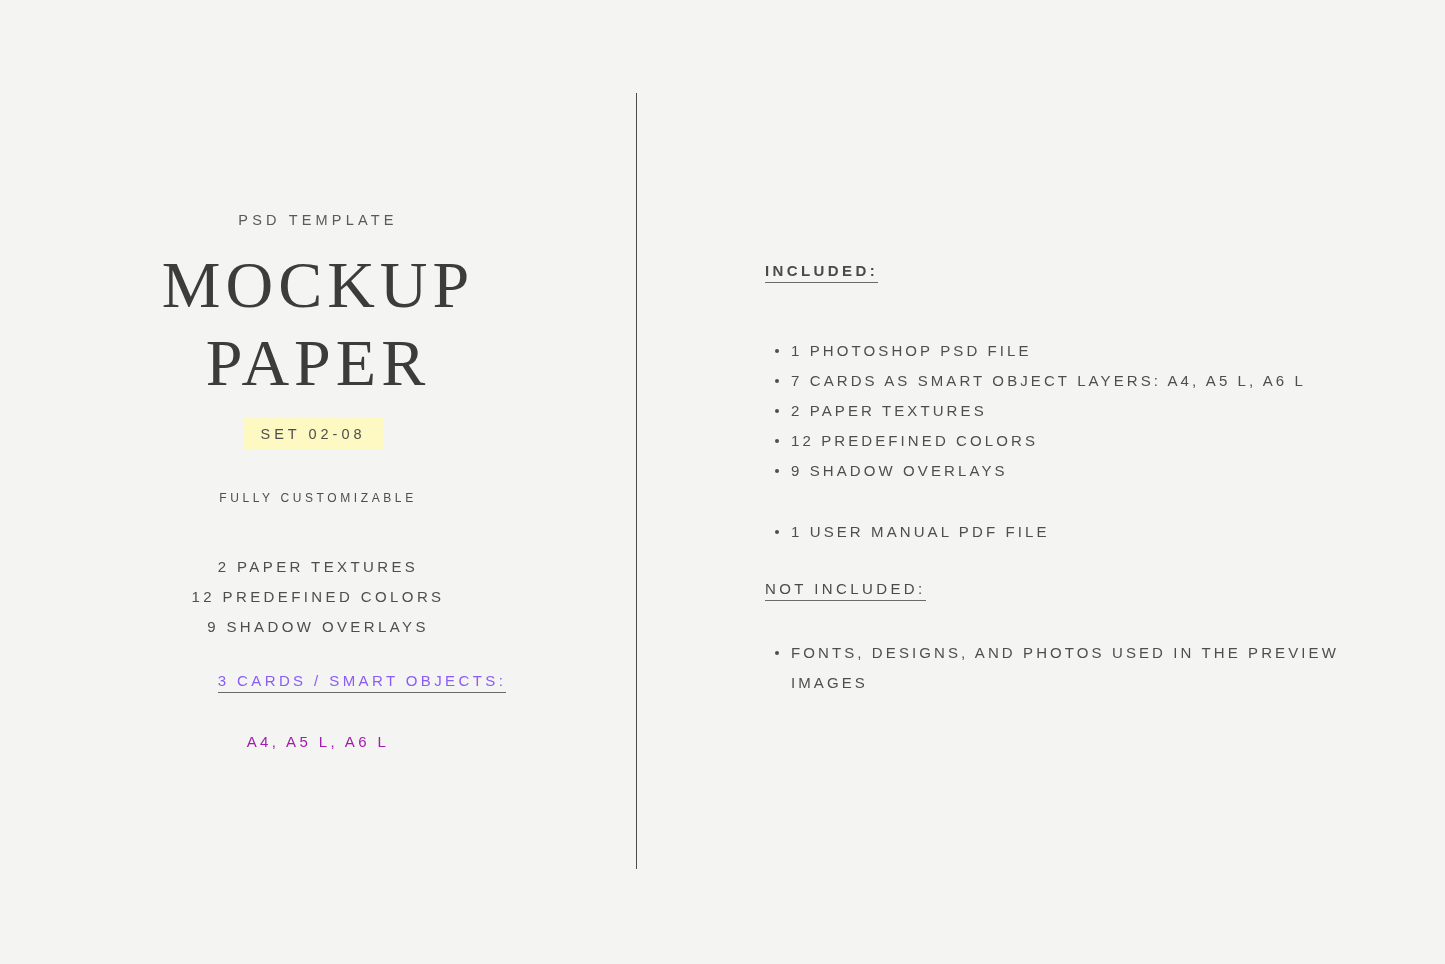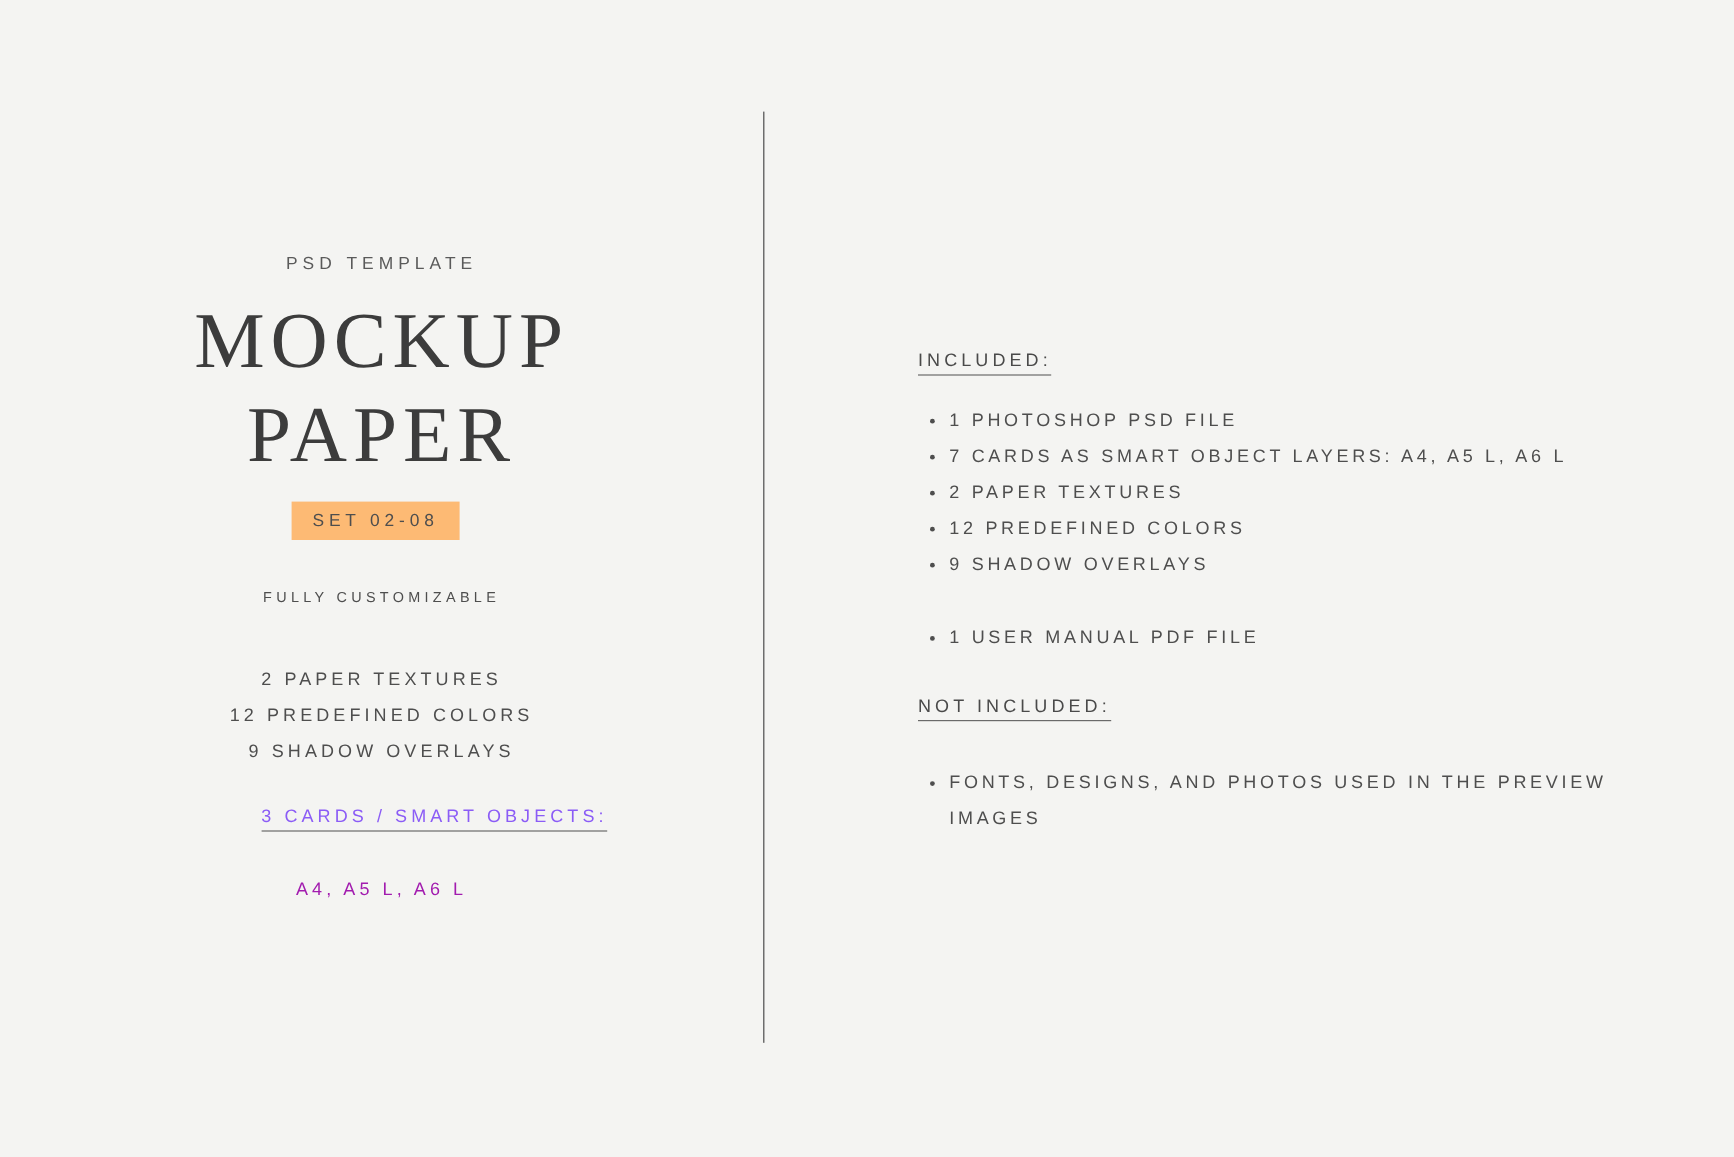--- a/index.html
+++ b/index.html
@@ -63,21 +63,21 @@
     line-height: 78px;
     letter-spacing: 5px;
     font-weight: 400;
   }
   .set-badge {
     position: absolute;
     top: 418px;
     left: 243px;
     width: 140px;
     height: 32px;
-    background: #fdba74;
+    background: #fef9c3;
     display: flex;
     align-items: center;
     justify-content: center;
     font-size: 14.5px;
     letter-spacing: 4px;
     color: #4e4e4e;
   }
   .fully {
     position: absolute;
     top: 491px;
@@ -131,21 +131,21 @@
   .section-head {
     position: absolute;
     font-size: 15px;
     letter-spacing: 3.4px;
     color: #4a4a4a;
   }
   .section-head span {
     border-bottom: 1px solid #6a6a6a;
     padding-bottom: 3px;
   }
-  .head-included { top: 292px; left: 0; }
+  .head-included { top: 262px; left: 0; font-weight: bold; }
   .head-not-included { top: 580px; left: 0; }
 
   ul.bullets {
     position: absolute;
     margin: 0;
     padding: 0 0 0 26px;
     list-style: none;
   }
   ul.bullets li {
     position: relative;

